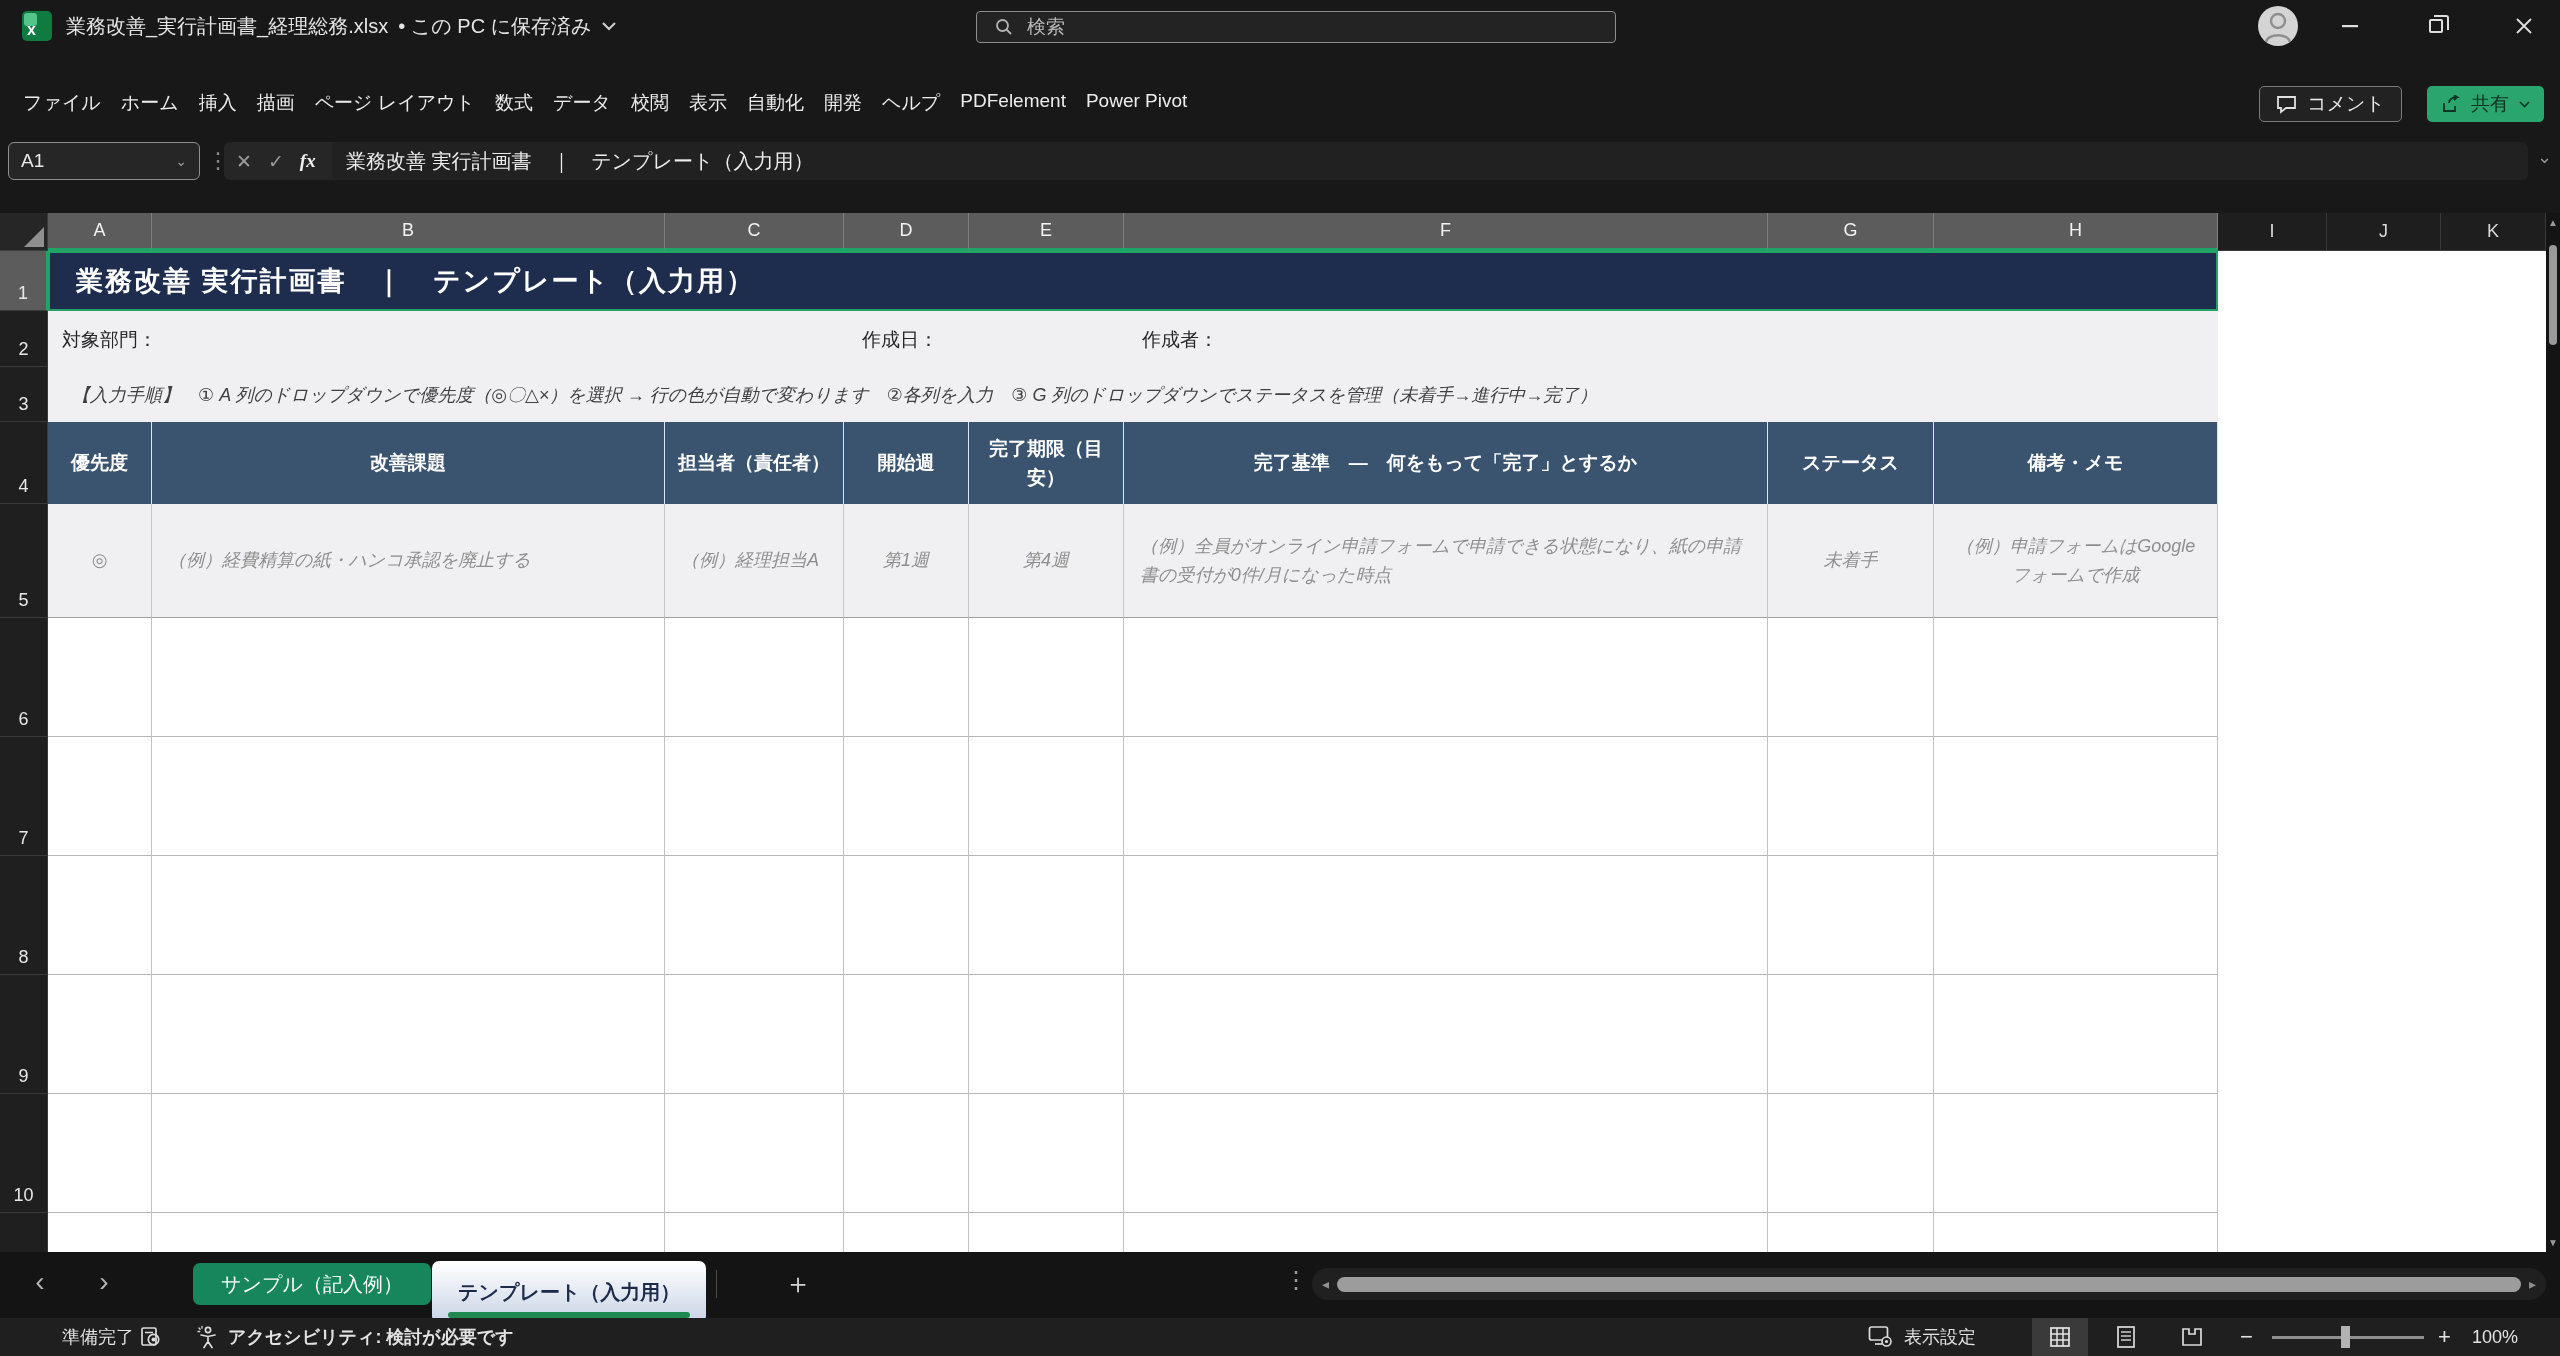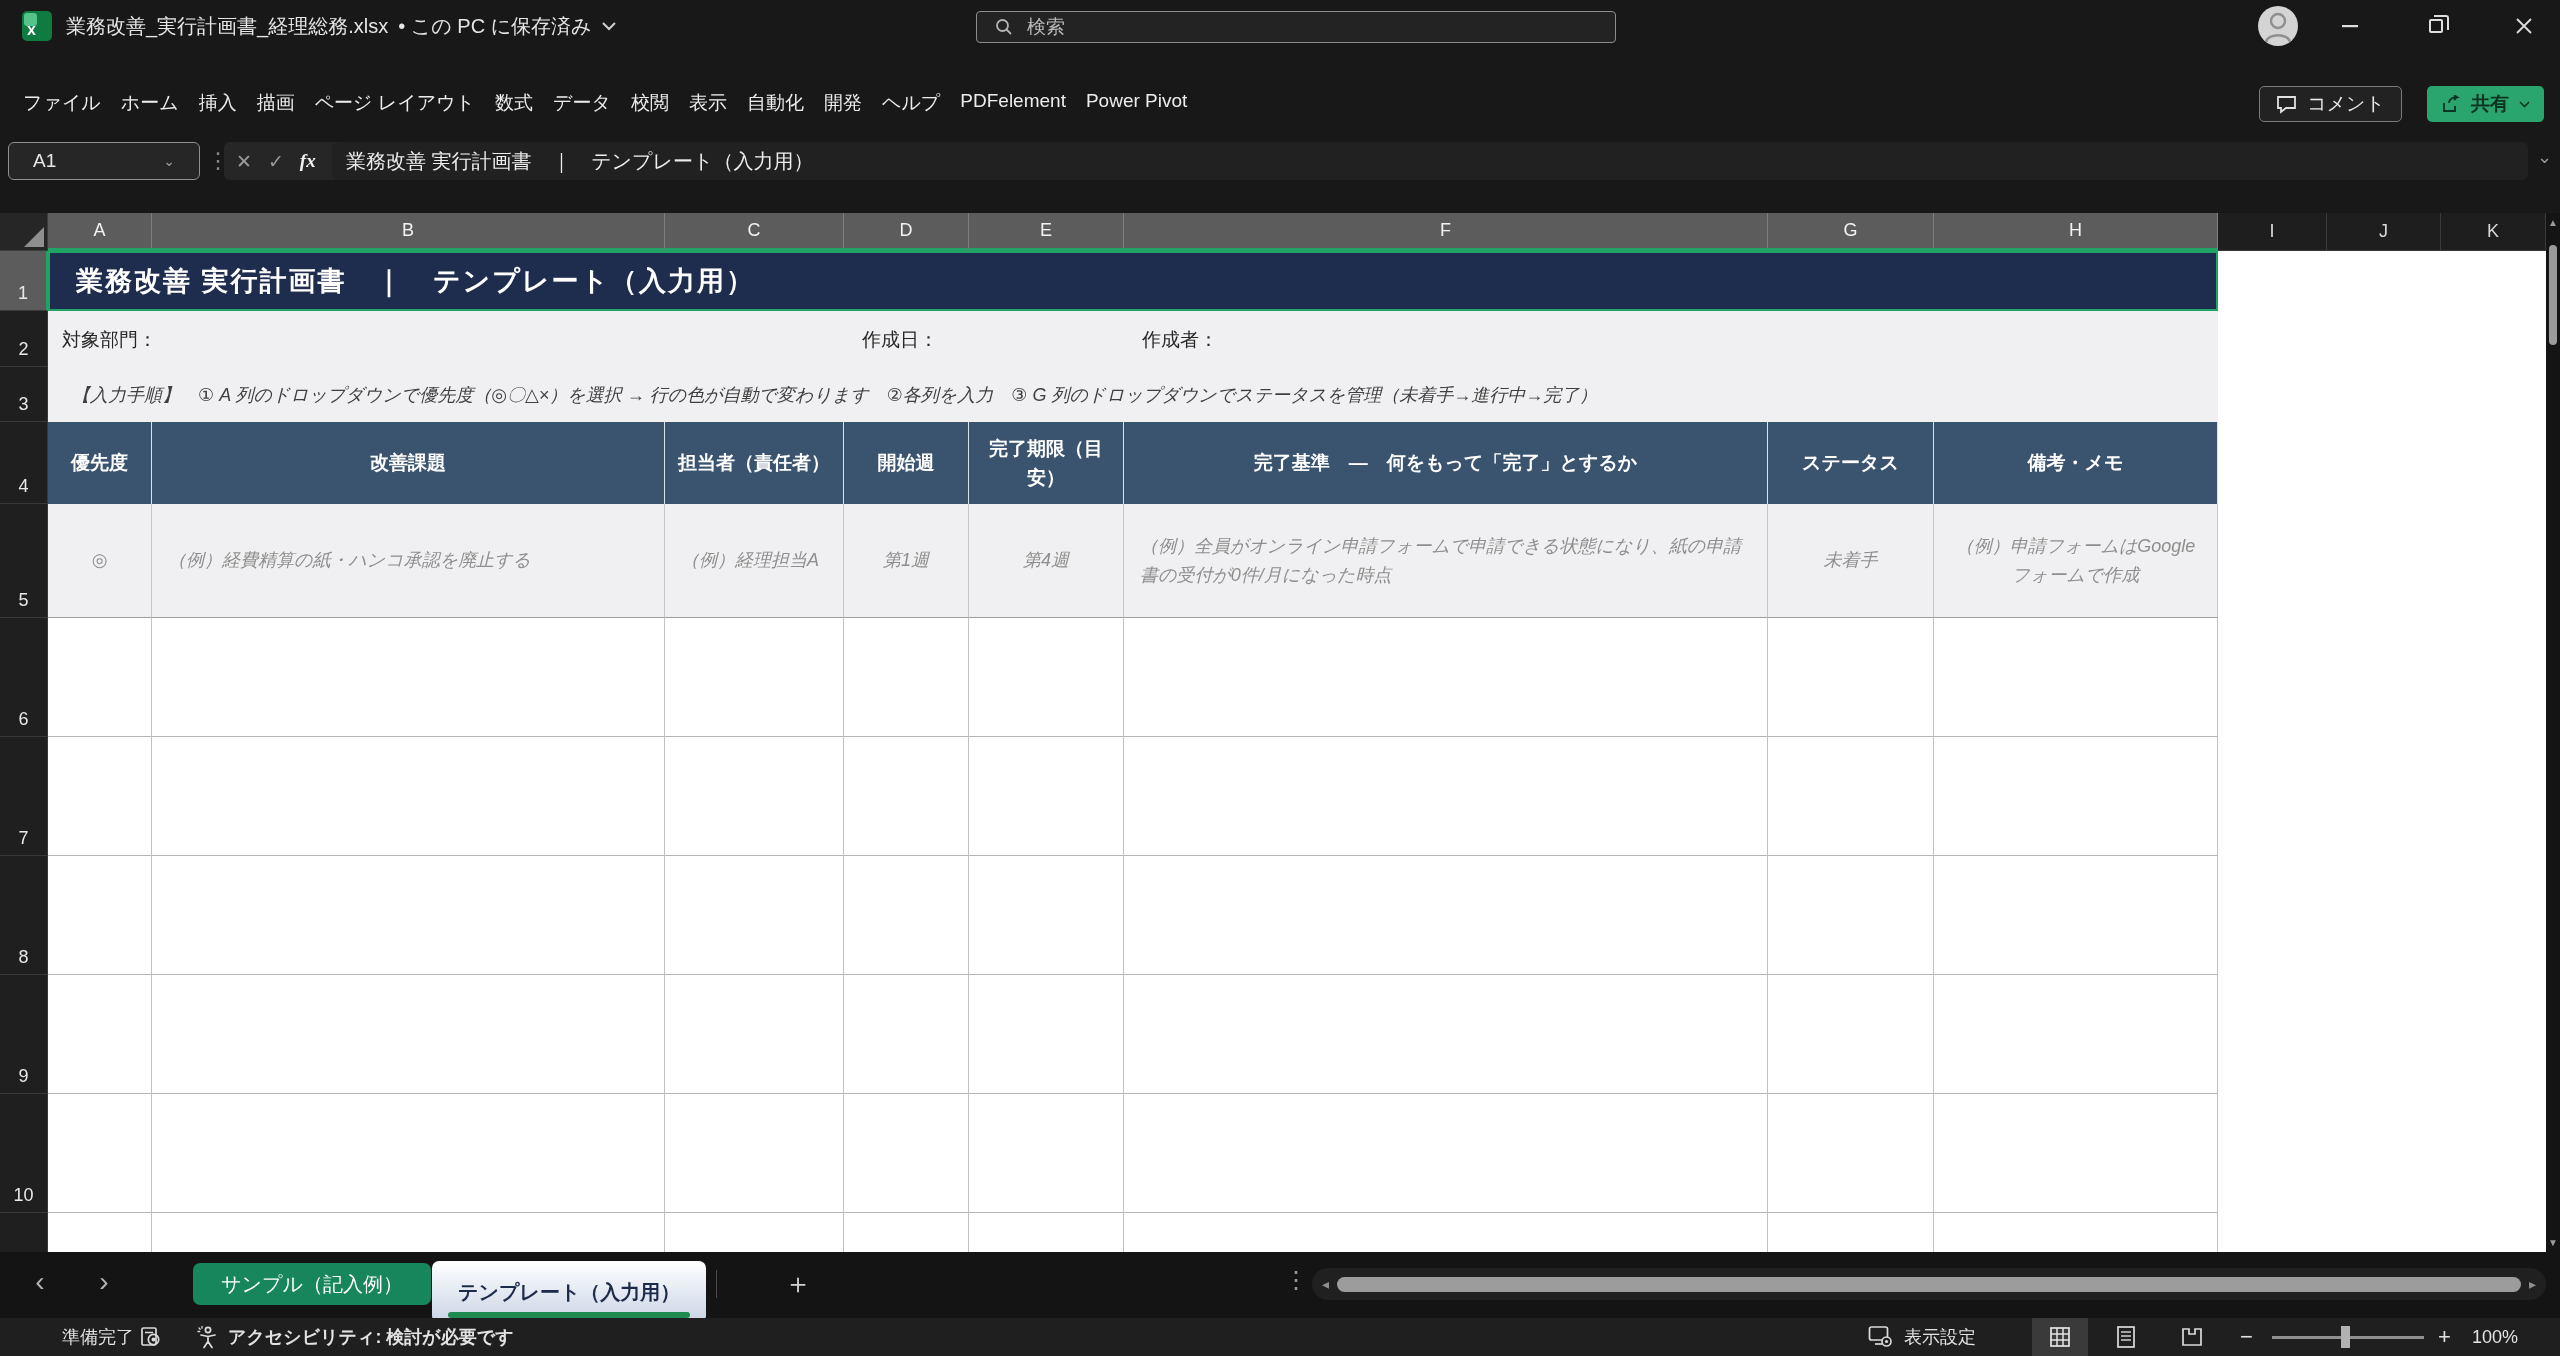--- a/index.html
+++ b/index.html
@@ -29,28 +29,28 @@
 
   
   .ribbon { position:absolute; top:52px; left:0; width:2560px; height:78px; background:#181818; }
   .ribbon-tabs { position:absolute; left:23px; bottom:14px; display:flex; gap:20px;
     font-size:19px; color:#ececec; }
   .ribbon-tab { cursor:default; white-space:nowrap; }
   .comment-btn { position:absolute; right:158px; top:34px; height:36px; padding:0 16px;
     border:1px solid #7a7a7a; border-radius:5px; color:#e8e8e8; font-size:19px;
     display:flex; align-items:center; gap:10px; background:#222; }
   .share-btn { position:absolute; right:16px; top:34px; height:36px; padding:0 14px;
-    background:#2aa56d; border-radius:5px; color:#0d3322; font-size:19px; font-weight:700;
+    background:#2aa56d; border-radius:5px; color:#0d3322; font-size:19px; font-weight:400;
     display:flex; align-items:center; gap:10px; }
 
   
   .fbar { position:absolute; top:130px; left:0; width:2560px; height:83px; background:#181818; }
   .namebox { position:absolute; left:8px; top:12px; width:192px; height:38px; background:#262626;
     border:1px solid #8f8f8f; border-radius:6px; color:#e8e8e8; font-size:19px;
-    display:flex; align-items:center; justify-content:space-between; padding:0 24px; }
+    display:flex; align-items:center; justify-content:space-between; padding:0 12px; }
   .fbar-handle { position:absolute; left:207px; top:14px; color:#8a8a8a; font-size:22px;
     letter-spacing:0; line-height:34px; }
   .fxgroup { position:absolute; left:224px; top:12px; height:38px; background:#262626;
     border-radius:6px; display:flex; align-items:center; gap:16px; padding:0 12px;
     font-size:19px; }
   .fx-x { color:#9a9a9a; } .fx-ok { color:#9a9a9a; }
   .fx-fx { color:#f0f0f0; font-style:italic; font-family:"Liberation Serif","DejaVu Serif",serif; font-weight:bold; }
   .fx-ch { color:#9a9a9a; font-size:14px; }
   .finput { position:absolute; left:332px; top:12px; width:2196px; height:38px; background:#212121;
     border-radius:6px; color:#ececec; font-size:20px; display:flex; align-items:center; padding-left:14px; }

